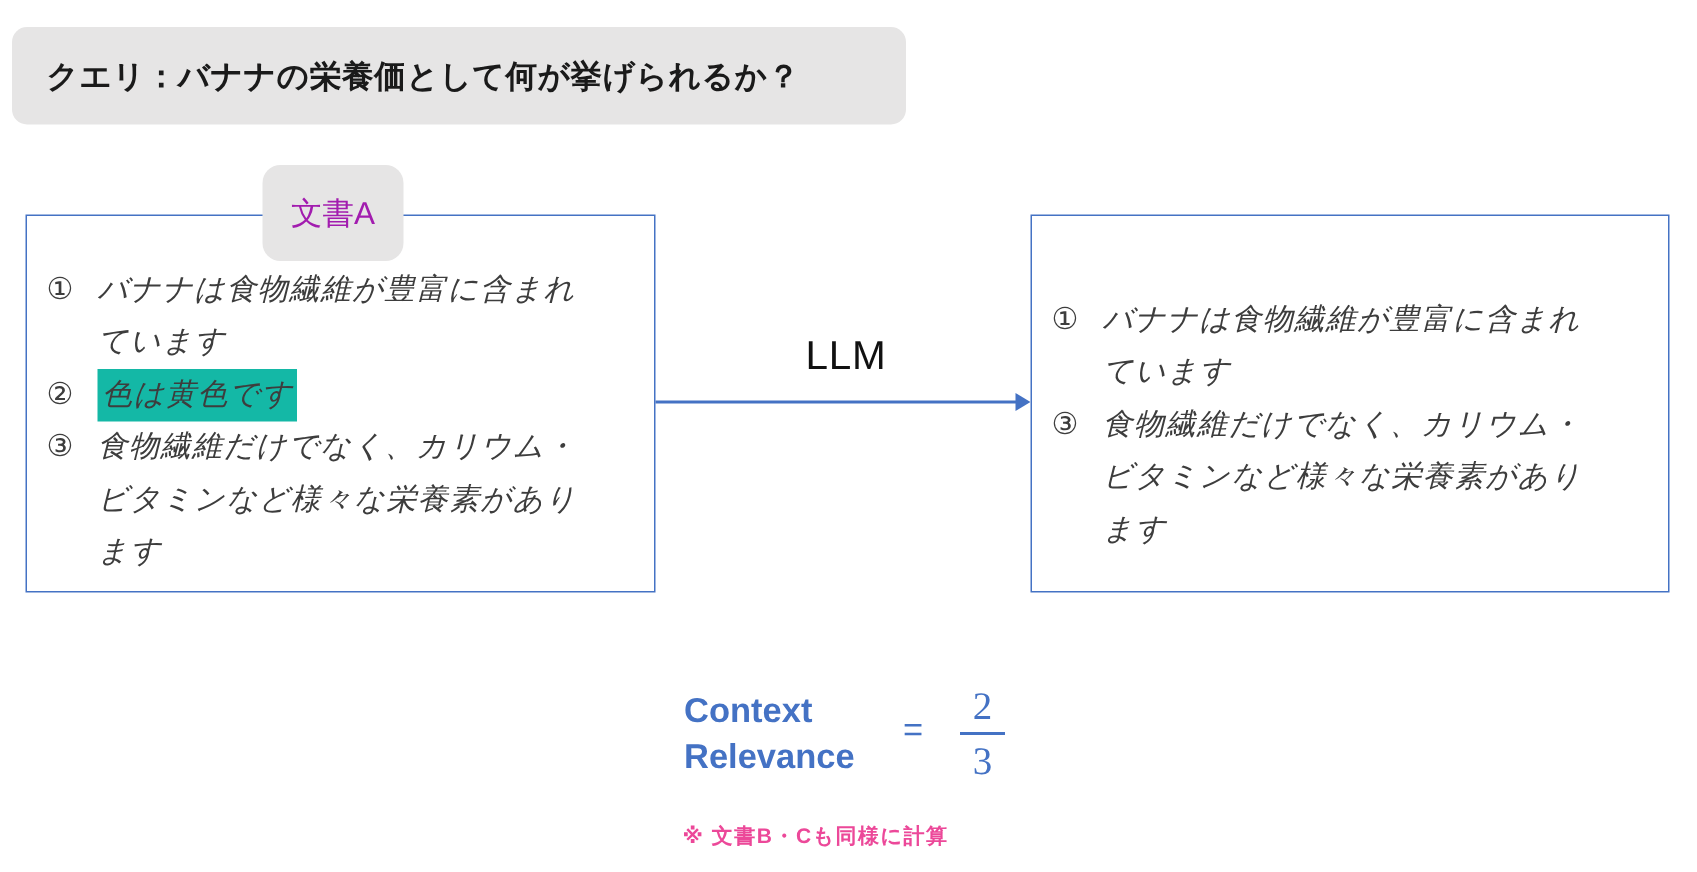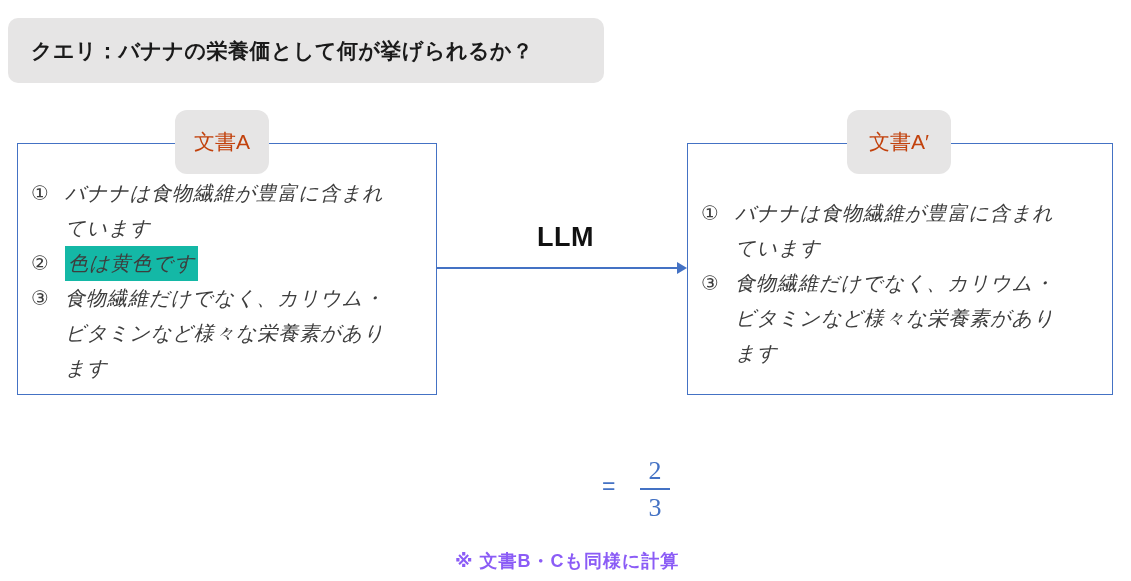--- a/index.html
+++ b/index.html
@@ -24,42 +24,42 @@
     position: absolute; top: 143px; height: 252px;
     background: #ffffff; border: 1.5px solid #4472c4;
   }
   .doc-box.left  { left: 17px;  width: 420px; }
   .doc-box.right { left: 687px; width: 426px; }
 
   .doc-label {
     position: absolute; top: 110px; height: 64px;
     background: #e6e5e5; border-radius: 12px;
     display: flex; align-items: center; justify-content: center;
-    font-size: 21px; color: #c2410c; z-index: 2;
+    font-size: 21px; color: #a21caf; z-index: 2;
   }
   .doc-label.a  { left: 175px; width: 94px;  }
   .doc-label.ap { left: 847px; width: 104px; }
 
   .doc-items { position: absolute; left: 13px; right: 6px; }
   .doc-box.left  .doc-items { top: 32px; }
   .doc-box.right .doc-items { top: 52px; }
   .doc-item { display: flex; align-items: flex-start; }
   .doc-item .num {
     flex: 0 0 34px; font-size: 20px; line-height: 35px; color: #3d3d3d;
   }
   .doc-item .txt {
     font-size: 20px; line-height: 35px; color: #3d3d3d;
     white-space: pre-line; letter-spacing: 1px; font-style: italic;
   }
   .doc-item .txt.hl { background: #14b8a6; padding: 0 3px; }
 
   
   .llm-label {
     position: absolute; left: 537px; top: 222px; width: 50px;
-    font-size: 27px; font-weight: bold; color: #111111; text-align: center;
+    font-size: 27px; font-weight: normal; color: #111111; text-align: center;
     letter-spacing: 0.5px;
   }
   .arrow-line {
     position: absolute; left: 437px; top: 267px; width: 243px; height: 2px;
     background: #4472c4;
   }
   .arrow-head {
     position: absolute; left: 677px; top: 262px; width: 0; height: 0;
     border-left: 10px solid #4472c4;
     border-top: 6px solid transparent;
@@ -80,21 +80,21 @@
     text-align: center; color: #4472c4;
     font-family: "Liberation Serif", "DejaVu Serif", serif;
   }
   .fraction .numer { font-size: 26px; line-height: 31px; display: block; }
   .fraction .frac-bar { height: 2px; background: #4472c4; margin: 2px 2px; }
   .fraction .denom { font-size: 26px; line-height: 31px; display: block; }
 
   
   .footnote {
     position: absolute; left: 455px; top: 549px;
-    font-size: 18px; font-weight: bold; color: #8b5cf6;
+    font-size: 14px; font-weight: bold; color: #ec4899;
     letter-spacing: 1px;
   }
 </style>
 </head>
 <body>
 
 <div class="canvas">
 
   <div class="query-box">
     <span>クエリ：バナナの栄養価として何が挙げられるか？</span>
@@ -120,39 +120,40 @@
 ビタミンなど様々な栄養素があり
 ます</span>
       </div>
     </div>
   </div>
 
   <div class="llm-label">LLM</div>
   <div class="arrow-line"></div>
   <div class="arrow-head"></div>
 
-  <div class="doc-label ap">
-    <span>文書A′</span>
-  </div>
   <div class="doc-box right">
     <div class="doc-items">
       <div class="doc-item">
         <span class="num">①</span>
         <span class="txt">バナナは食物繊維が豊富に含まれ
 ています</span>
       </div>
       <div class="doc-item">
         <span class="num">③</span>
         <span class="txt">食物繊維だけでなく、カリウム・
 ビタミンなど様々な栄養素があり
 ます</span>
       </div>
     </div>
   </div>
 
+  <div class="metric-name">
+    <div>Context</div>
+    <div>Relevance</div>
+  </div>
   <div class="equals-sign">=</div>
   <div class="fraction">
     <span class="numer">2</span>
     <div class="frac-bar"></div>
     <span class="denom">3</span>
   </div>
 
   <div class="footnote">※ 文書B・Cも同様に計算</div>
 
 </div>

